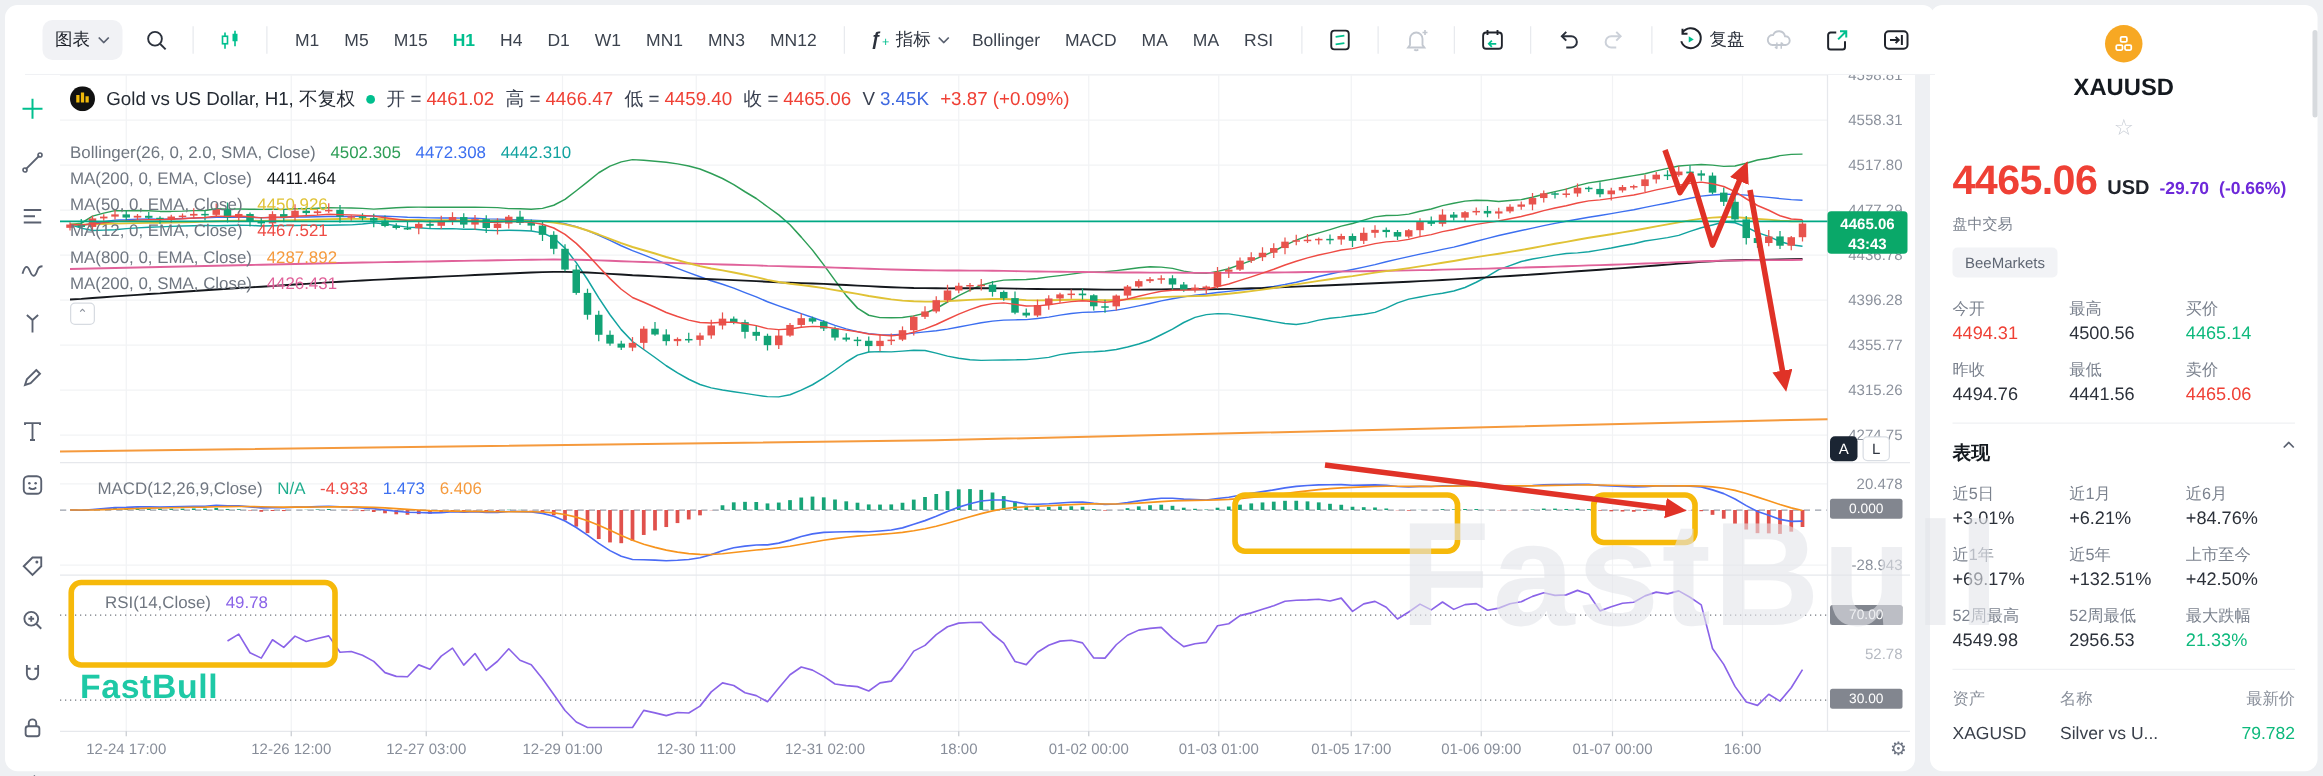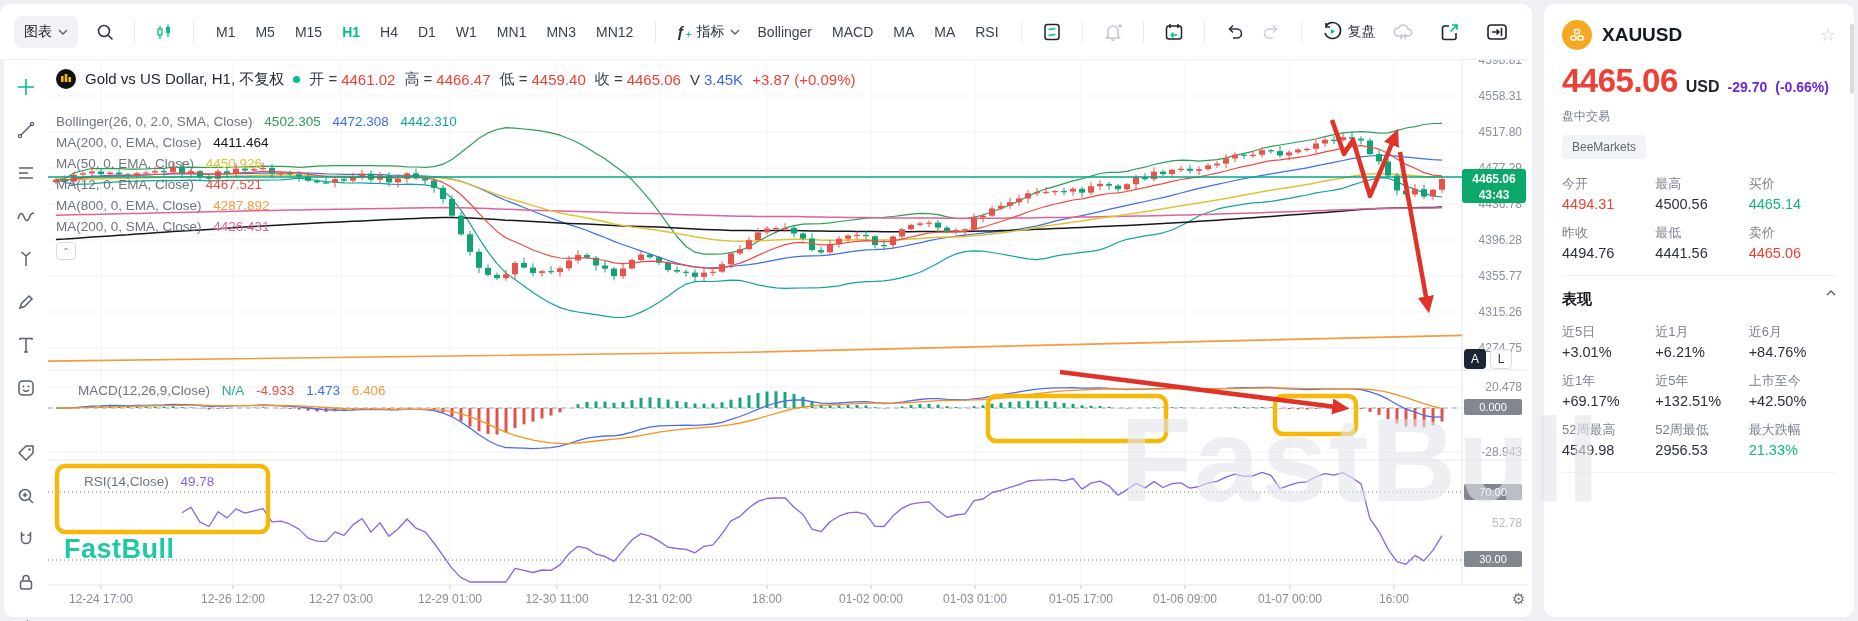--- a/index.html
+++ b/index.html
@@ -2,21 +2,21 @@
 <html><head>
 <meta charset="utf-8">
 <style>
   *{margin:0;padding:0;box-sizing:border-box;}
   html,body{width:1858px;height:621px;overflow:hidden;background:#eef0f3;
     font-family:"Liberation Sans","DejaVu Sans",sans-serif;-webkit-font-smoothing:antialiased;}
   .card{position:absolute;background:#fff;border-radius:10px;}
   #left-card{left:4px;top:4px;width:1528px;height:613px;}
   #right-card{left:1544px;top:4px;width:310px;height:613px;}
   
-  #toolbar{position:absolute;left:0;top:4px;width:1528px;height:56px;background:#fff;
+  #toolbar{position:absolute;left:20px;top:4px;width:1528px;height:56px;background:#fff;
     border-bottom:1px solid #f0f1f4;border-radius:10px 10px 0 0;display:flex;align-items:center;
     padding:0 14px;z-index:30;color:#2b313c;font-size:14px;}
   .tb-gap{width:10px;flex:none;}
   .tb-div{width:1px;height:22px;background:#e8eaee;margin:0 12px;flex:none;}
   .pill{background:#f1f2f5;border-radius:8px;padding:7px 10px;display:flex;align-items:center;gap:6px;
     font-size:14px;color:#20242c;cursor:pointer;flex:none;}
   .tf{padding:6px 7px;margin:0 3px;color:#3c434e;cursor:pointer;flex:none;font-size:14px;}
   .tf.active{color:#00bf8e;font-weight:bold;}
   .tbtn{padding:6px 8px;color:#2b313c;cursor:pointer;flex:none;display:flex;align-items:center;gap:5px;}
   .chev{width:10px;height:6px;}
@@ -53,21 +53,21 @@
   #price-badge{position:absolute;left:1462px;top:169px;width:64px;height:34px;background:#0aa869;color:#fff;
     border-radius:3px;font-size:12px;font-weight:bold;text-align:center;line-height:1.35;padding-top:2px;z-index:12;}
   #btn-a{position:absolute;left:1464px;top:349px;width:22px;height:20px;background:#1b2533;color:#fff;
     border-radius:4px;font-size:12px;display:flex;align-items:center;justify-content:center;z-index:13;cursor:pointer;}
   #btn-l{position:absolute;left:1490px;top:349px;width:22px;height:20px;background:#fff;color:#303641;
     border:1px solid #d9dde3;border-radius:4px;font-size:12px;display:flex;align-items:center;justify-content:center;z-index:13;cursor:pointer;}
   .timelbl{position:absolute;top:592px;transform:translateX(-50%);font-size:12px;color:#878d99;z-index:8;}
   #axis-gear{position:absolute;left:1512px;top:590px;font-size:15px;color:#6b7280;z-index:8;cursor:pointer;}
   
   #panel{position:absolute;left:1544px;top:4px;width:310px;height:613px;z-index:10;padding:16px 18px;color:#2c313a;}
-  .p-head{display:flex;align-items:center;gap:10px;}
+  .p-head{display:flex;align-items:center;gap:10px;flex-direction:column;}
   .sym-ico{width:30px;height:30px;border-radius:50%;background:#f7a823;display:flex;align-items:center;justify-content:center;}
   .p-title{font-size:19px;font-weight:bold;color:#14191f;flex:1;}
   .star{color:#c9ced6;font-size:18px;cursor:pointer;}
   .p-price-row{margin-top:12px;display:flex;align-items:baseline;gap:8px;}
   #p-price{font-size:33px;font-weight:bold;color:#ef4035;letter-spacing:-.5px;}
   #p-cur{font-size:16px;font-weight:bold;color:#20242c;}
   .p-chg{font-size:14px;color:#6d28d9;font-weight:bold;}
   #p-session{margin-top:8px;font-size:12px;color:#7b828e;}
   .chip{display:inline-block;margin-top:10px;background:#f2f3f6;color:#5f6673;font-size:12px;border-radius:4px;padding:5px 10px;}
   .qgrid{margin-top:16px;display:grid;grid-template-columns:1fr 1fr 1fr;row-gap:12px;column-gap:6px;}
@@ -1012,16 +1012,28 @@
         <div class="ql">52周最低</div>
         <div class="qv t-dark">2956.53</div>
       </div>
     <div class="qcell">
         <div class="ql">最大跌幅</div>
         <div class="qv t-green">21.33%</div>
       </div>
   </div>
 
   <div class="hr"></div>
+  <div class="rel-table">
+    <div class="rel-hrow">
+      <span class="rc1">资产</span>
+      <span class="rc2">名称</span>
+      <span class="rc3">最新价</span>
+    </div>
+    <div class="rel-row">
+      <span class="rc1">XAGUSD</span>
+      <span class="rc2">Silver vs U...</span>
+      <span class="rc3 t-green">79.782</span>
+    </div>
+  </div>
 </div>
 
 <div id="watermark">FastBull</div>
 <div id="panel-scrollbar"></div>
 
 </body></html>

